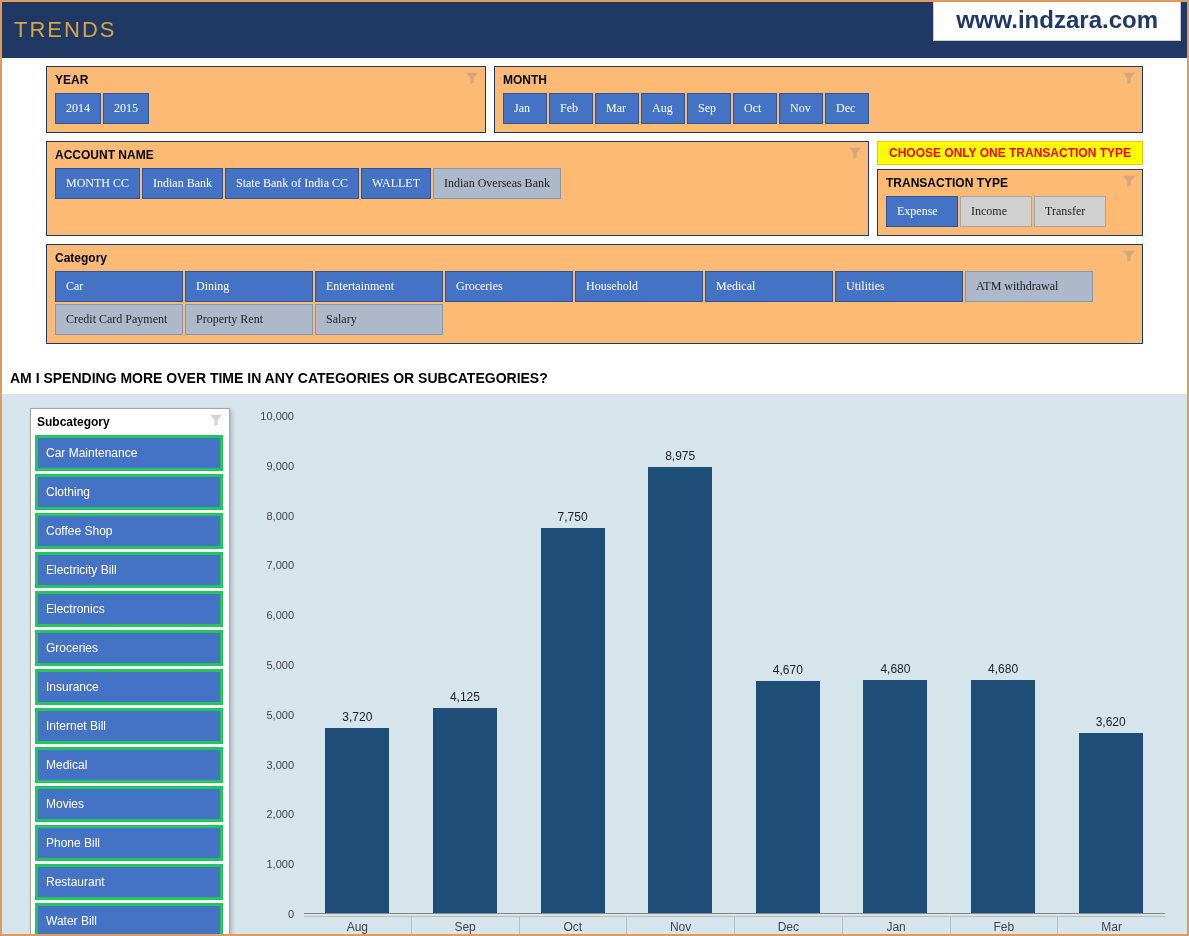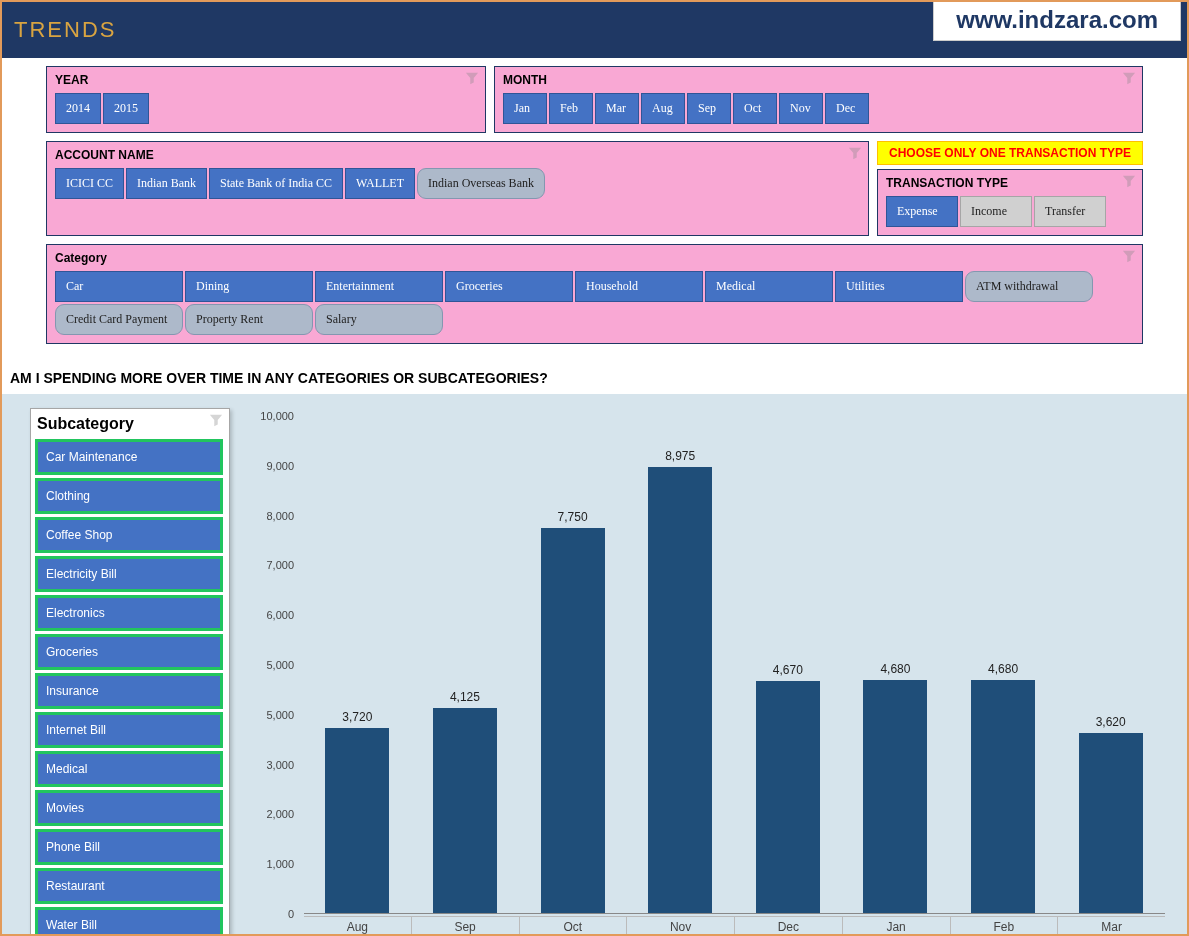--- a/index.html
+++ b/index.html
@@ -39,21 +39,21 @@
   border: 1px solid #ccc;
   border-top: none;
 }
 .main-top {
   background: #fff;
   padding: 8px 44px 8px 44px;
 }
 .row { display: flex; gap: 8px; margin-bottom: 8px; }
 .slicer {
   border: 1.5px solid #1f3864;
-  background: #f9a8d4;
+  background: #fdba74;
   padding: 6px 8px 8px;
   position: relative;
 }
 .slicer-title {
   font-size: 12px;
   font-weight: 700;
   color: #000;
   margin-bottom: 6px;
 }
 .filter-icon {
@@ -68,21 +68,21 @@
 .chips { display: flex; flex-wrap: wrap; gap: 2px; font-family: Liberation Serif, serif; }
 .chip {
   background: #4472c4;
   color: #fff;
   font-size: 12px;
   padding: 7px 10px;
   border: 1px solid #2f5597;
   cursor: pointer;
   min-width: 44px;
 }
-.chip.dim { background: #adb9ca; border-color: #8497b0; color: #222; border-radius: 9px; }
+.chip.dim { background: #adb9ca; border-color: #8497b0; color: #222; }
 .chip.gray { background: #d0d0d0; border-color: #a6a6a6; color: #222; }
 .slicer.year { width: 440px; }
 .slicer.month { flex: 1; }
 .slicer.account { flex: 1; }
 .tx-col { width: 266px; display: flex; flex-direction: column; }
 .tx-warn {
   border: 1px solid #ffc000;
   background: #ffff00;
   color: #ff0000;
   font-weight: 700;
@@ -112,21 +112,21 @@
   background: #fff;
   border: 1px solid #a6a6a6;
   box-shadow: 2px 2px 4px rgba(0,0,0,0.2);
   padding: 4px 4px 4px 4px;
   position: relative;
   height: 540px;
   display: flex;
   flex-direction: column;
 }
 .subcat-title {
-  font-size: 16px;
+  font-size: 12px;
   font-weight: 700;
   padding: 2px 2px 6px;
 }
 .subcat-list {
   overflow-y: scroll;
   flex: 1;
   padding-right: 2px;
 }
 .subcat-list::-webkit-scrollbar { width: 14px; }
 .subcat-list::-webkit-scrollbar-track { background: #f0f0f0; }
@@ -252,21 +252,21 @@
     </div>
   </div>
 
   <div class="row">
     <div class="slicer account">
       <div class="slicer-title">ACCOUNT NAME</div>
       <span class="filter-icon"><svg viewBox="0 0 16 16">
             <path d="M1 2h14l-5 6v5l-4 2v-7z" fill="#888"></path>
           </svg></span>
       <div class="chips" id="account-chips">
-          <div class="chip">ICICI CC</div>
+          <div class="chip">MONTH CC</div>
           <div class="chip">Indian Bank</div>
           <div class="chip">State Bank of India CC</div>
           <div class="chip">WALLET</div>
           <div class="chip dim">Indian Overseas Bank</div>
         </div>
     </div>
     <div class="tx-col">
       <div class="tx-warn">CHOOSE ONLY ONE TRANSACTION TYPE</div>
       <div class="slicer txtype">
         <div class="slicer-title">TRANSACTION TYPE</div>

